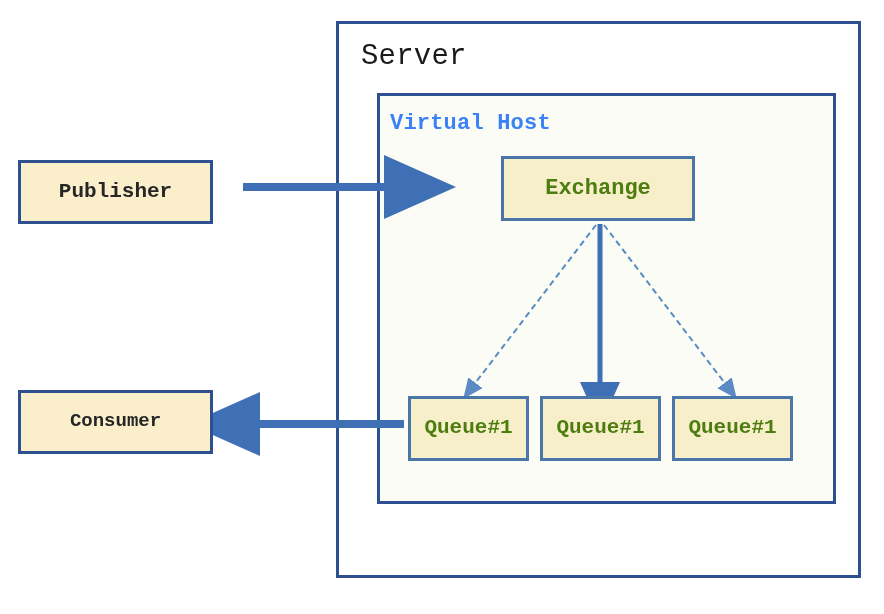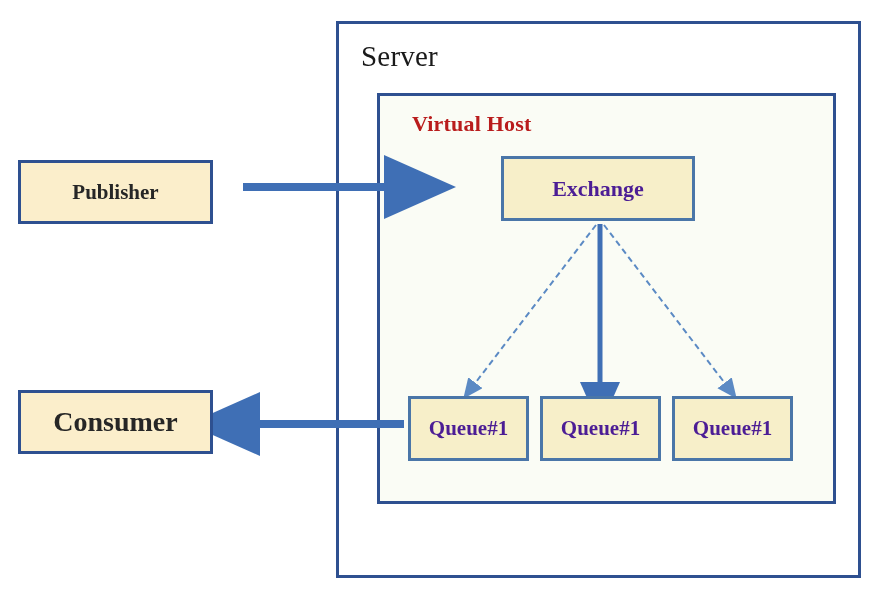--- a/index.html
+++ b/index.html
@@ -5,21 +5,21 @@
   html, body {
     margin: 0;
     padding: 0;
     background: #ffffff;
   }
   #canvas {
     position: relative;
     width: 884px;
     height: 614px;
     background: #ffffff;
-    font-family: Liberation Serif, serif;
+    font-family: Liberation Mono, monospace;
     overflow: hidden;
   }
 
   
   .server-box {
     position: absolute;
     left: 336px;
     top: 21px;
     width: 525px;
     height: 557px;
@@ -43,58 +43,58 @@
     left: 377px;
     top: 93px;
     width: 459px;
     height: 411px;
     border: 3px solid #2E5090;
     background: #FAFCF5;
     box-sizing: border-box;
   }
   .vhost-label {
     position: absolute;
-    left: 412px;
+    left: 390px;
     top: 111px;
     font-size: 22px;
     font-weight: 700;
-    color: #b91c1c;
+    color: #3b82f6;
     letter-spacing: 0.2px;
     white-space: nowrap;
   }
 
   
   .node {
     position: absolute;
     box-sizing: border-box;
     background: #FBEECB;
     display: flex;
     align-items: center;
     justify-content: center;
     text-align: center;
     font-weight: 700;
-    color: #4c1d95;
+    color: #4d7c0f;
     line-height: 1.15;
   }
   .node.navy {
     border: 3px solid #2E5090;
     color: #262626;
   }
   .node.steel {
     border: 3px solid #4A76A8;
     background: #F7EFC9;
   }
 
   .publisher-box {
     left: 18px; top: 160px; width: 195px; height: 64px;
     font-size: 21px;
   }
   .consumer-box {
     left: 18px; top: 390px; width: 195px; height: 64px;
-    font-size: 28px;
+    font-size: 19px;
   }
   .exchange-box {
     left: 501px; top: 156px; width: 194px; height: 65px;
     font-size: 22px;
   }
   .queue-box {
     top: 396px; width: 121px; height: 65px;
     font-size: 21px;
     flex-direction: row;
   }

